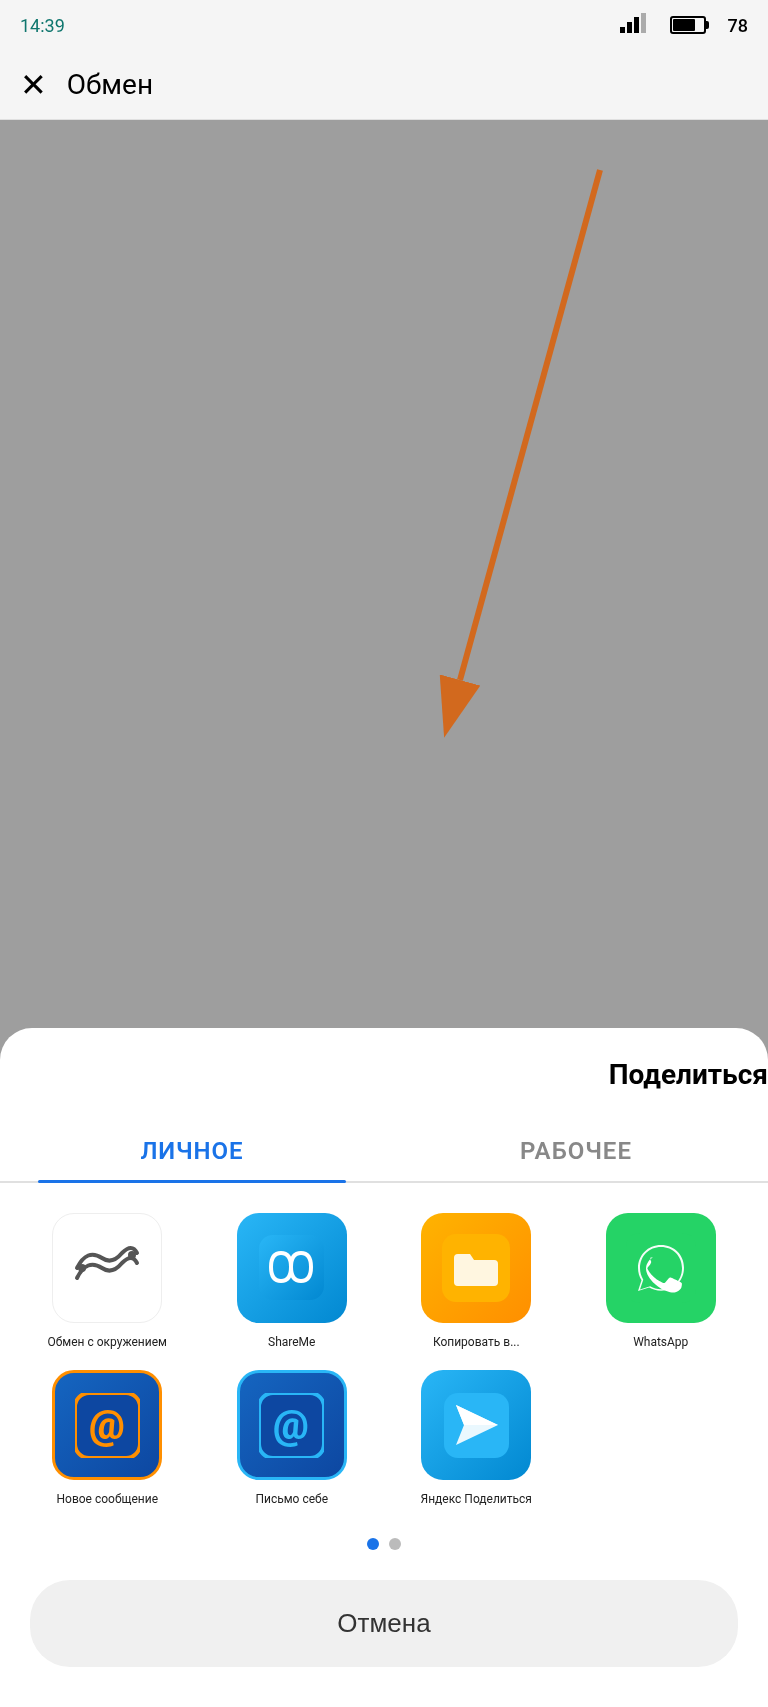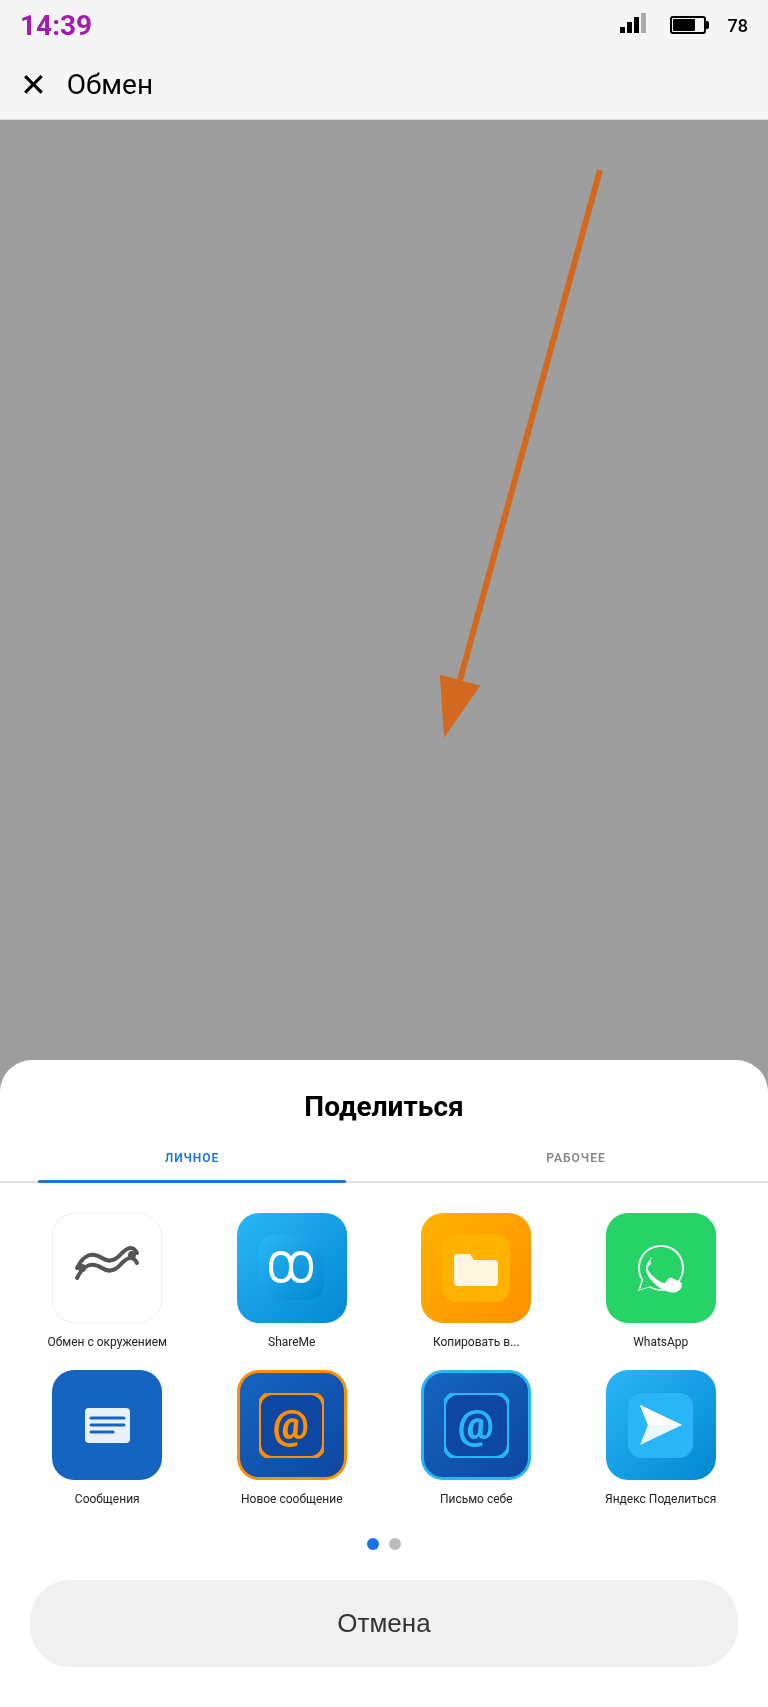--- a/index.html
+++ b/index.html
@@ -17,23 +17,23 @@
     .status-bar {
       display: flex;
       justify-content: space-between;
       align-items: center;
       padding: 8px 20px;
       background: #f5f5f5;
       height: 50px;
     }
 
     .status-time {
-      font-size: 28px;
-      font-weight: 700;
-      color: #a21caf;
+      font-size: 18px;
+      font-weight: 400;
+      color: #0f766e;
     }
 
     .status-icons {
       display: flex;
       align-items: center;
       gap: 22px;
       font-size: 18px;
       color: #000;
     }
 
@@ -121,39 +121,39 @@
       bottom: 0;
       left: 0;
       right: 0;
       background: #fff;
       border-radius: 32px 32px 0 0;
       padding: 30px 0 0 0;
       z-index: 10;
     }
 
     .share-title {
-      text-align: center;
+      text-align: right;
       font-size: 28px;
       font-weight: 700;
       color: #000;
-      margin-bottom: 12px;
+      margin-bottom: 30px;
     }
 
     
     .tabs-row {
       display: flex;
       border-bottom: 2px solid #e0e0e0;
       margin-bottom: 0;
     }
 
     .tab {
       flex: 1;
       text-align: center;
       padding: 16px 0;
-      font-size: 12px;
+      font-size: 24px;
       font-weight: 600;
       color: #888;
       letter-spacing: 1px;
       cursor: pointer;
       position: relative;
     }
 
     .tab.active {
       color: #1a73e8;
     }
@@ -434,32 +434,20 @@
         <svg class="wa-svg" viewBox="0 0 70 70">
           <rect width="70" height="70" rx="14" fill="#25d366"></rect>
           <path d="M35 12 C22 12 12 22 12 35 C12 39.5 13.3 43.7 15.5 47.2 L12 58 L23.1 54.5 C26.5 56.5 30.6 57.7 35 57.7 C48 57.7 58 47.7 58 34.7 C58 21.7 48 12 35 12Z" fill="white" opacity="0.95"></path>
           <path d="M35 14 C23 14 14 23 14 35 C14 39.3 15.2 43.3 17.3 46.7 L14 56.5 L24.2 53.3 C27.5 55.2 31.1 56.2 35 56.2 C47 56.2 56 47.2 56 35.2 C56 23.2 47 14 35 14Z" fill="#25d366"></path>
           <path d="M27 25 C26 25 24.5 25.5 23.5 27 C22.5 28.5 20 31 20 35.5 C20 40 23 44.3 23.5 45 C24 45.7 30 54 39 57.5 C46.5 60.5 48 59.5 49.5 59.3 C51 59 54.5 57 55.3 54.8 C56 52.5 56 50.5 55.7 50 C55.3 49.5 54.5 49.2 53.3 48.5 C52 47.8 46.3 45 45.3 44.7 C44.3 44.3 43.5 44.2 42.8 45.2 C42 46.2 39.8 48.7 39.2 49.5 C38.5 50.2 37.8 50.3 36.7 49.7 C35.5 49 32 47.8 27.8 44 C24.5 41.1 22.3 37.5 21.7 36.3 C21 35 21.7 34.3 22.3 33.7 C22.8 33.2 23.5 32.3 24 31.7 C24.5 31 24.7 30.5 25 29.7 C25.3 29 25.2 28.3 24.8 27.7 C24.5 27 23 23.2 27 25Z" fill="white"></path>
         </svg>
       </div>
       <span class="app-label">WhatsApp</span>
     </div>
 
-    <div class="app-item">
-      <div class="app-icon messages">
-        <svg class="msg-svg" viewBox="0 0 65 65">
-          <rect width="65" height="65" rx="14" fill="#1565c0"></rect>
-          <rect x="10" y="15" width="45" height="35" rx="4" fill="white" opacity="0.9"></rect>
-          <line x1="16" y1="25" x2="49" y2="25" stroke="#1565c0" stroke-width="3" stroke-linecap="round"></line>
-          <line x1="16" y1="32" x2="49" y2="32" stroke="#1565c0" stroke-width="3" stroke-linecap="round"></line>
-          <line x1="16" y1="39" x2="38" y2="39" stroke="#1565c0" stroke-width="3" stroke-linecap="round"></line>
-        </svg>
-      </div>
-      <span class="app-label">Сообщения</span>
-    </div>
 
     <div class="app-item">
       <div class="app-icon new-message">
         <svg viewBox="0 0 65 65" width="65" height="65">
           <rect width="65" height="65" rx="14" fill="#0d47a1"></rect>
           <rect width="65" height="65" rx="14" fill="none" stroke="#ff8f00" stroke-width="4"></rect>
           <text x="32" y="46" text-anchor="middle" font-size="40" fill="#ff8f00" font-weight="900">@</text>
         </svg>
       </div>
       <span class="app-label">Новое сообщение</span>

